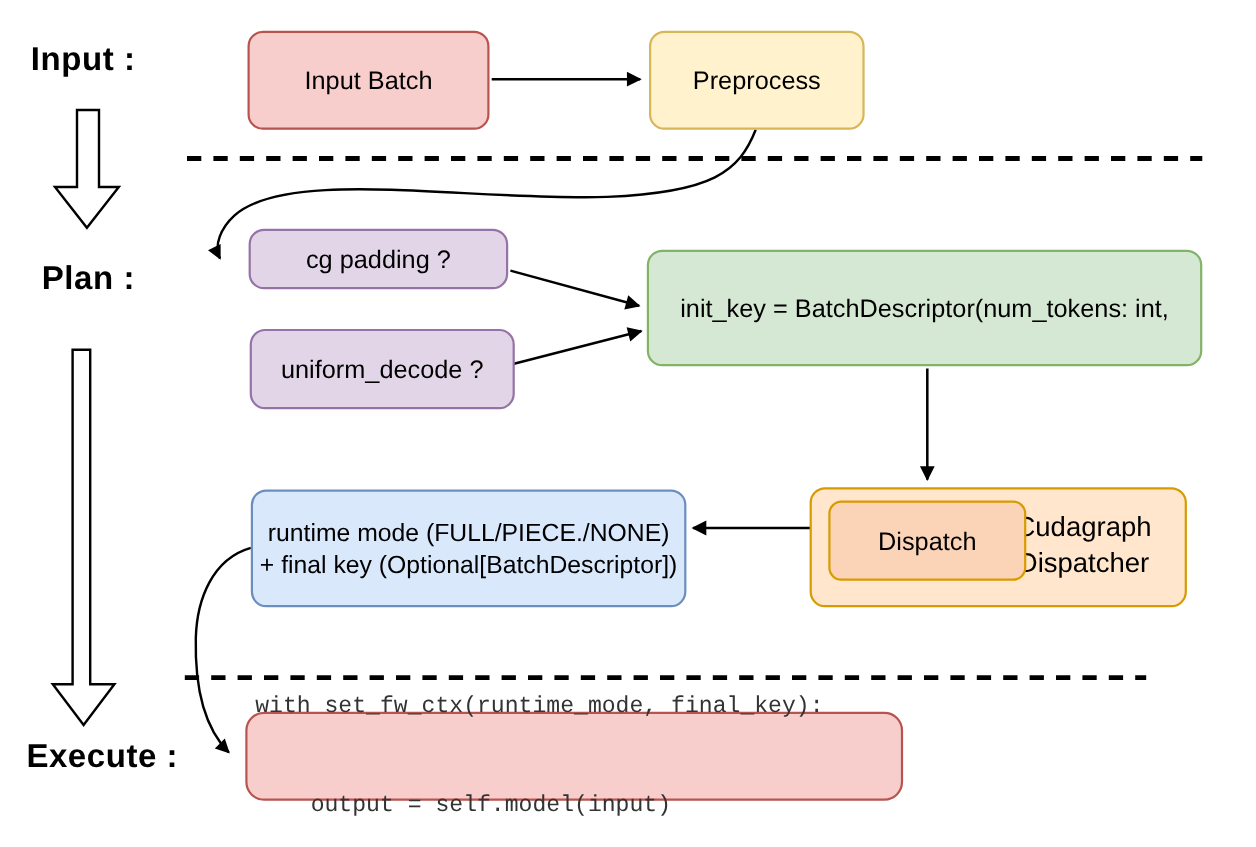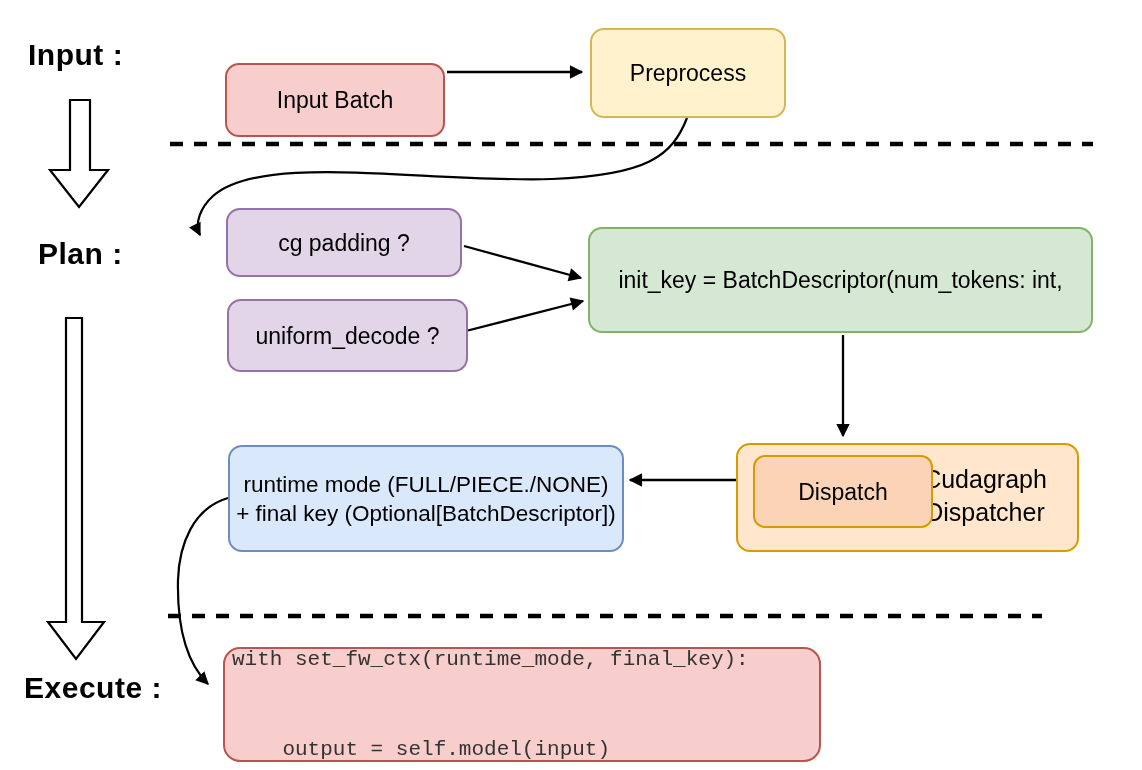--- a/index.html
+++ b/index.html
@@ -65,28 +65,28 @@
     <path class="edge" marker-end="url(#arrow)" d="M 750 480 H 630"></path>
 
     <path class="curve" marker-end="url(#arrow)" d="M 687 118 C 672 156, 648 175, 552 179 C 425 183, 262 152, 213 196 C 201 207, 194 223, 200 235"></path>
     <path class="curve" marker-end="url(#arrow)" d="M 228 498 C 193 508, 179 545, 178 580 C 177 625, 186 662, 208 684"></path>
   </svg>
 
   <div class="stage-label" style="left:28px;top:38px;">Input :</div>
   <div class="stage-label" style="left:38px;top:237px;">Plan :</div>
   <div class="stage-label" style="left:24px;top:671px;">Execute :</div>
 
-  <div class="node red" style="left:225px;top:28px;width:220px;height:74px;margin-top:35px;">
+  <div class="node red" style="left:225px;top:28px;width:220px;height:90px;">
     <span>Input Batch</span>
   </div>
   <div class="node yellow" style="left:590px;top:28px;width:196px;height:90px;">
     <span>Preprocess</span>
   </div>
 
-  <div class="node purple" style="left:226px;top:208px;width:236px;height:69px;align-items:center;">
+  <div class="node purple" style="left:226px;top:208px;width:236px;height:55px;align-items:center;">
     <span>cg padding ?</span>
   </div>
   <div class="node purple" style="left:227px;top:299px;width:241px;height:73px;">
     <span>uniform_decode ?</span>
   </div>
   <div class="node green two-line" style="left:588px;top:227px;width:505px;height:106px;">
     <div>
       <span>init_key = BatchDescriptor(num_tokens: int,</span>
     </div>
   </div>
@@ -101,20 +101,20 @@
     <span>Dispatch</span>
   </div>
 
   <div class="node blue two-line" style="left:228px;top:445px;width:396px;height:107px;">
     <div>
       <span>runtime mode (FULL/PIECE./NONE)</span>
       <span>+ final key (Optional[BatchDescriptor])</span>
     </div>
   </div>
 
-  <div class="node code" style="left:223px;top:647px;width:598px;height:115px;">
+  <div class="node code" style="left:223px;top:647px;width:598px;height:81px;">
     <div class="lines two-line">
       <span>with set_fw_ctx(runtime_mode, final_key):</span>
       <span>    output = self.model(input)</span>
     </div>
   </div>
 
 </div>
 
 </body></html>

